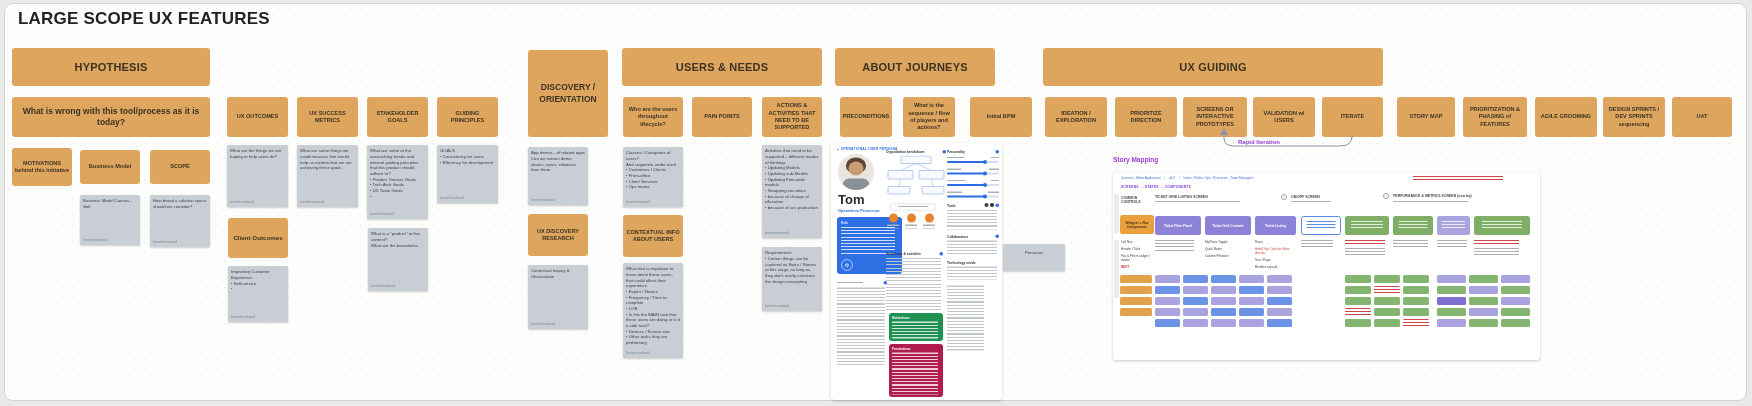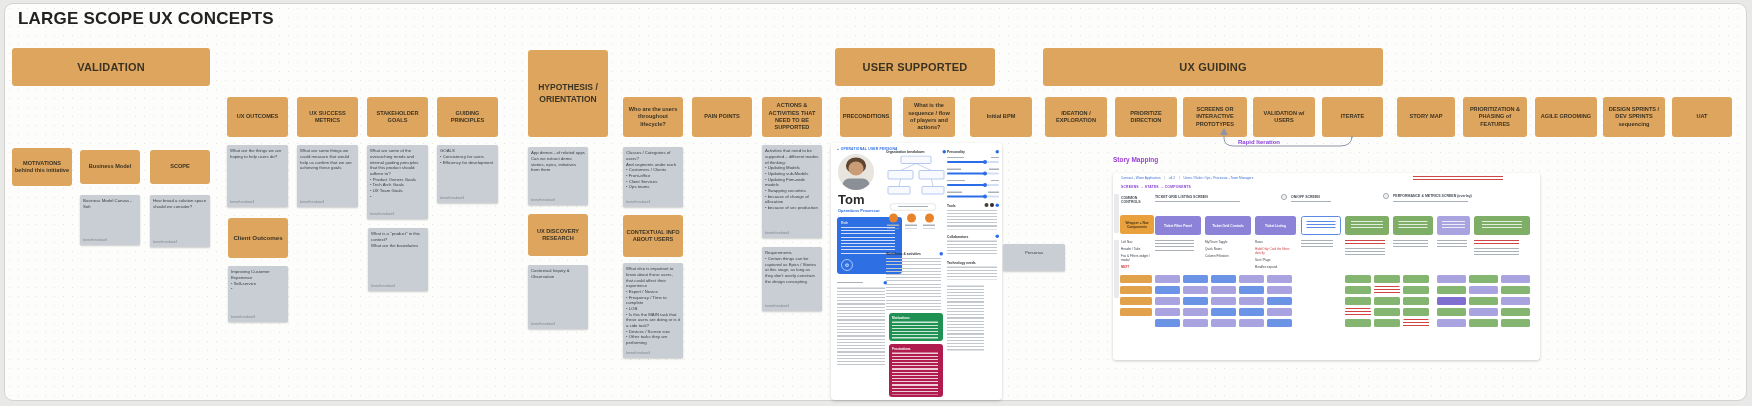--- a/index.html
+++ b/index.html
@@ -61,24 +61,27 @@
   .zone-orange .chip{width:64px;} .zone-main .chip{width:50px;} .zone-green .chip{width:52px;} .zone-right .chip{width:58px;}
   .chip-red{background:repeating-linear-gradient(180deg,#d24444 0 2.4px,transparent 2.4px 6px) !important;}
   .railstrip{background:#e9eaec;border-radius:2px;}
   .purple-label{color:#8a3fd8;font-weight:700;}
 </style>
 </head>
 <body>
 
 <div id="board">
   <div id="canvas" class="abs"></div>
-  <div id="title" class="abs">LARGE SCOPE UX CONCEPTS</div>
+  <div id="title" class="abs">LARGE SCOPE UX FEATURES</div>
 
   <div class="oc oc-h" style="left:12px;top:48px;width:198px;height:38px;">
-      <span>VALIDATION</span>
+      <span>HYPOTHESIS</span>
+    </div>
+  <div class="oc oc-q" style="left:12px;top:97px;width:198px;height:40px;">
+      <span>What is wrong with this tool/process as it is today?</span>
     </div>
   <div class="oc oc-s" style="left:12px;top:148px;width:60px;height:38px;">
       <span>MOTIVATIONS behind this initiative</span>
     </div>
   <div class="oc oc-s" style="left:80px;top:150px;width:60px;height:34px;">
       <span>Business Model</span>
     </div>
   <div class="oc oc-s" style="left:150px;top:150px;width:60px;height:34px;">
       <span>SCOPE</span>
     </div>
@@ -134,35 +137,38 @@
 •</span>
     <span class="auth">kenneth mcdowell</span>
   </div>
   <div class="st" style="left:368px;top:228px;width:60px;height:63px;">
     <span class="s2 st-text">What is a "product" in this context?
 What are the boundaries</span>
     <span class="auth">kenneth mcdowell</span>
   </div>
 
   <div class="oc" style="left:528px;top:50px;width:80px;height:87px;font-weight:700;font-size:8.5px;line-height:1.4;">
-      <span>HYPOTHESIS / ORIENTATION</span>
+      <span>DISCOVERY / ORIENTATION</span>
     </div>
   <div class="st" style="left:528px;top:147px;width:60px;height:58px;">
     <span class="s2 st-text">App demos - of related apps
 Can we extract demo stories, epics, initiatives from them</span>
     <span class="auth">kenneth mcdowell</span>
   </div>
   <div class="oc oc-s" style="left:528px;top:214px;width:60px;height:42px;">
       <span>UX DISCOVERY RESEARCH</span>
     </div>
   <div class="st" style="left:528px;top:265px;width:60px;height:64px;">
     <span class="s2 st-text">Contextual Inquiry &amp; Observation</span>
     <span class="auth">kenneth mcdowell</span>
   </div>
 
+  <div class="oc oc-h" style="left:622px;top:48px;width:200px;height:38px;">
+      <span>USERS &amp; NEEDS</span>
+    </div>
   <div class="oc oc-s" style="left:623px;top:97px;width:60px;height:40px;">
       <span>Who are the users throughout lifecycle?</span>
     </div>
   <div class="oc oc-s" style="left:692px;top:97px;width:60px;height:40px;">
       <span>PAIN POINTS</span>
     </div>
   <div class="oc oc-s" style="left:762px;top:97px;width:60px;height:40px;">
       <span>ACTIONS &amp; ACTIVITIES THAT NEED TO BE SUPPORTED</span>
     </div>
   <div class="st" style="left:623px;top:147px;width:60px;height:60px;">
@@ -197,21 +203,21 @@
 • because of sec production</span>
     <span class="auth">kenneth mcdowell</span>
   </div>
   <div class="st" style="left:762px;top:247px;width:60px;height:64px;">
     <span class="s2 st-text">Requirements
 • Certain things can be captured as Epics / Stories at this stage, as long as they don't overly constrain the design concepting</span>
     <span class="auth">kenneth mcdowell</span>
   </div>
 
   <div class="oc oc-h" style="left:835px;top:48px;width:160px;height:38px;">
-      <span>USER SUPPORTED</span>
+      <span>ABOUT JOURNEYS</span>
     </div>
   <div class="oc oc-s" style="left:840px;top:97px;width:52px;height:40px;">
       <span>PRECONDITIONS</span>
     </div>
   <div class="oc oc-s" style="left:903px;top:97px;width:52px;height:40px;">
       <span>What is the sequence / flow of players and actions?</span>
     </div>
   <div class="oc oc-s" style="left:970px;top:97px;width:62px;height:40px;">
       <span>Initial BPM</span>
     </div>

